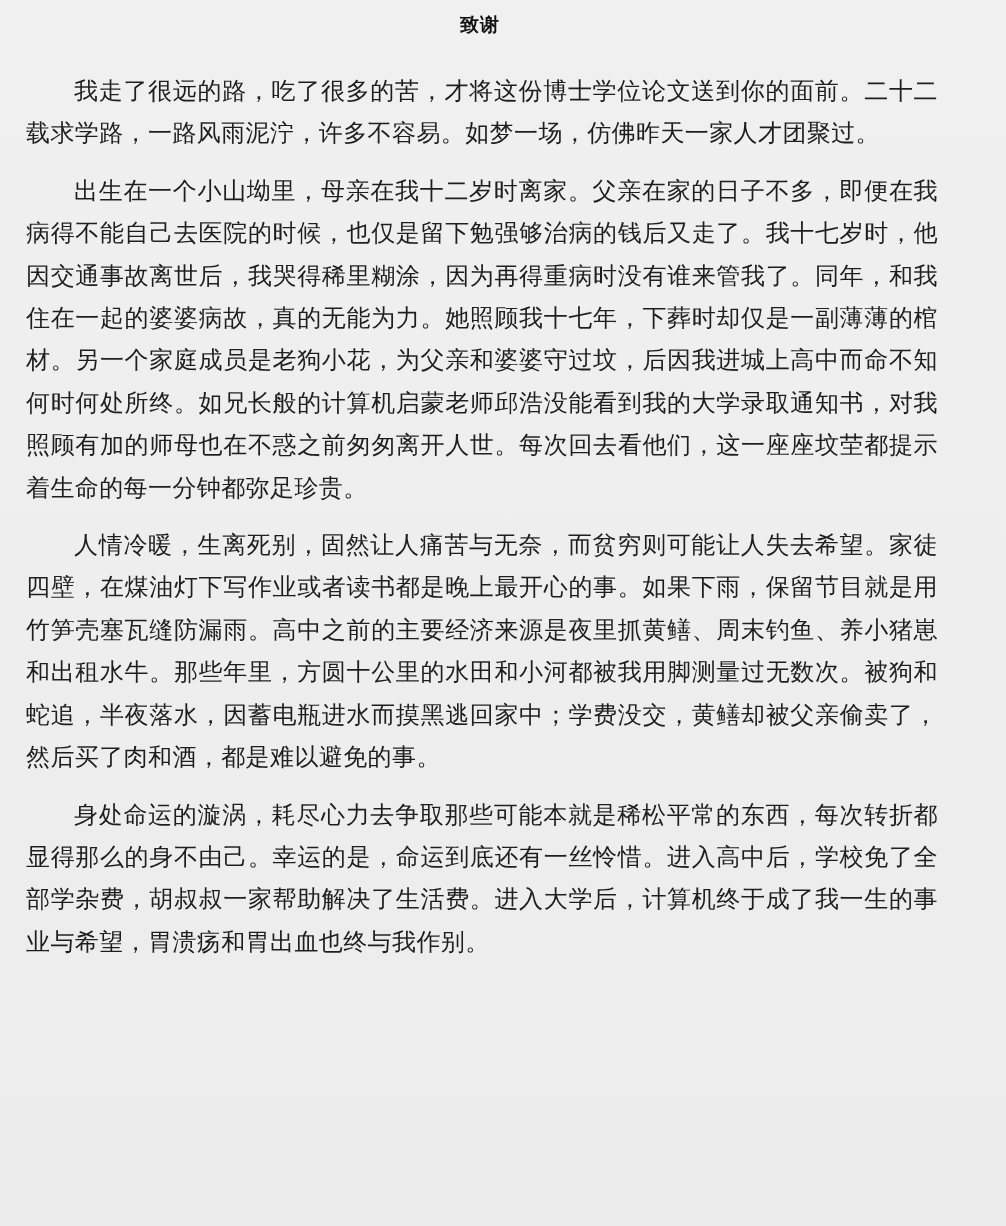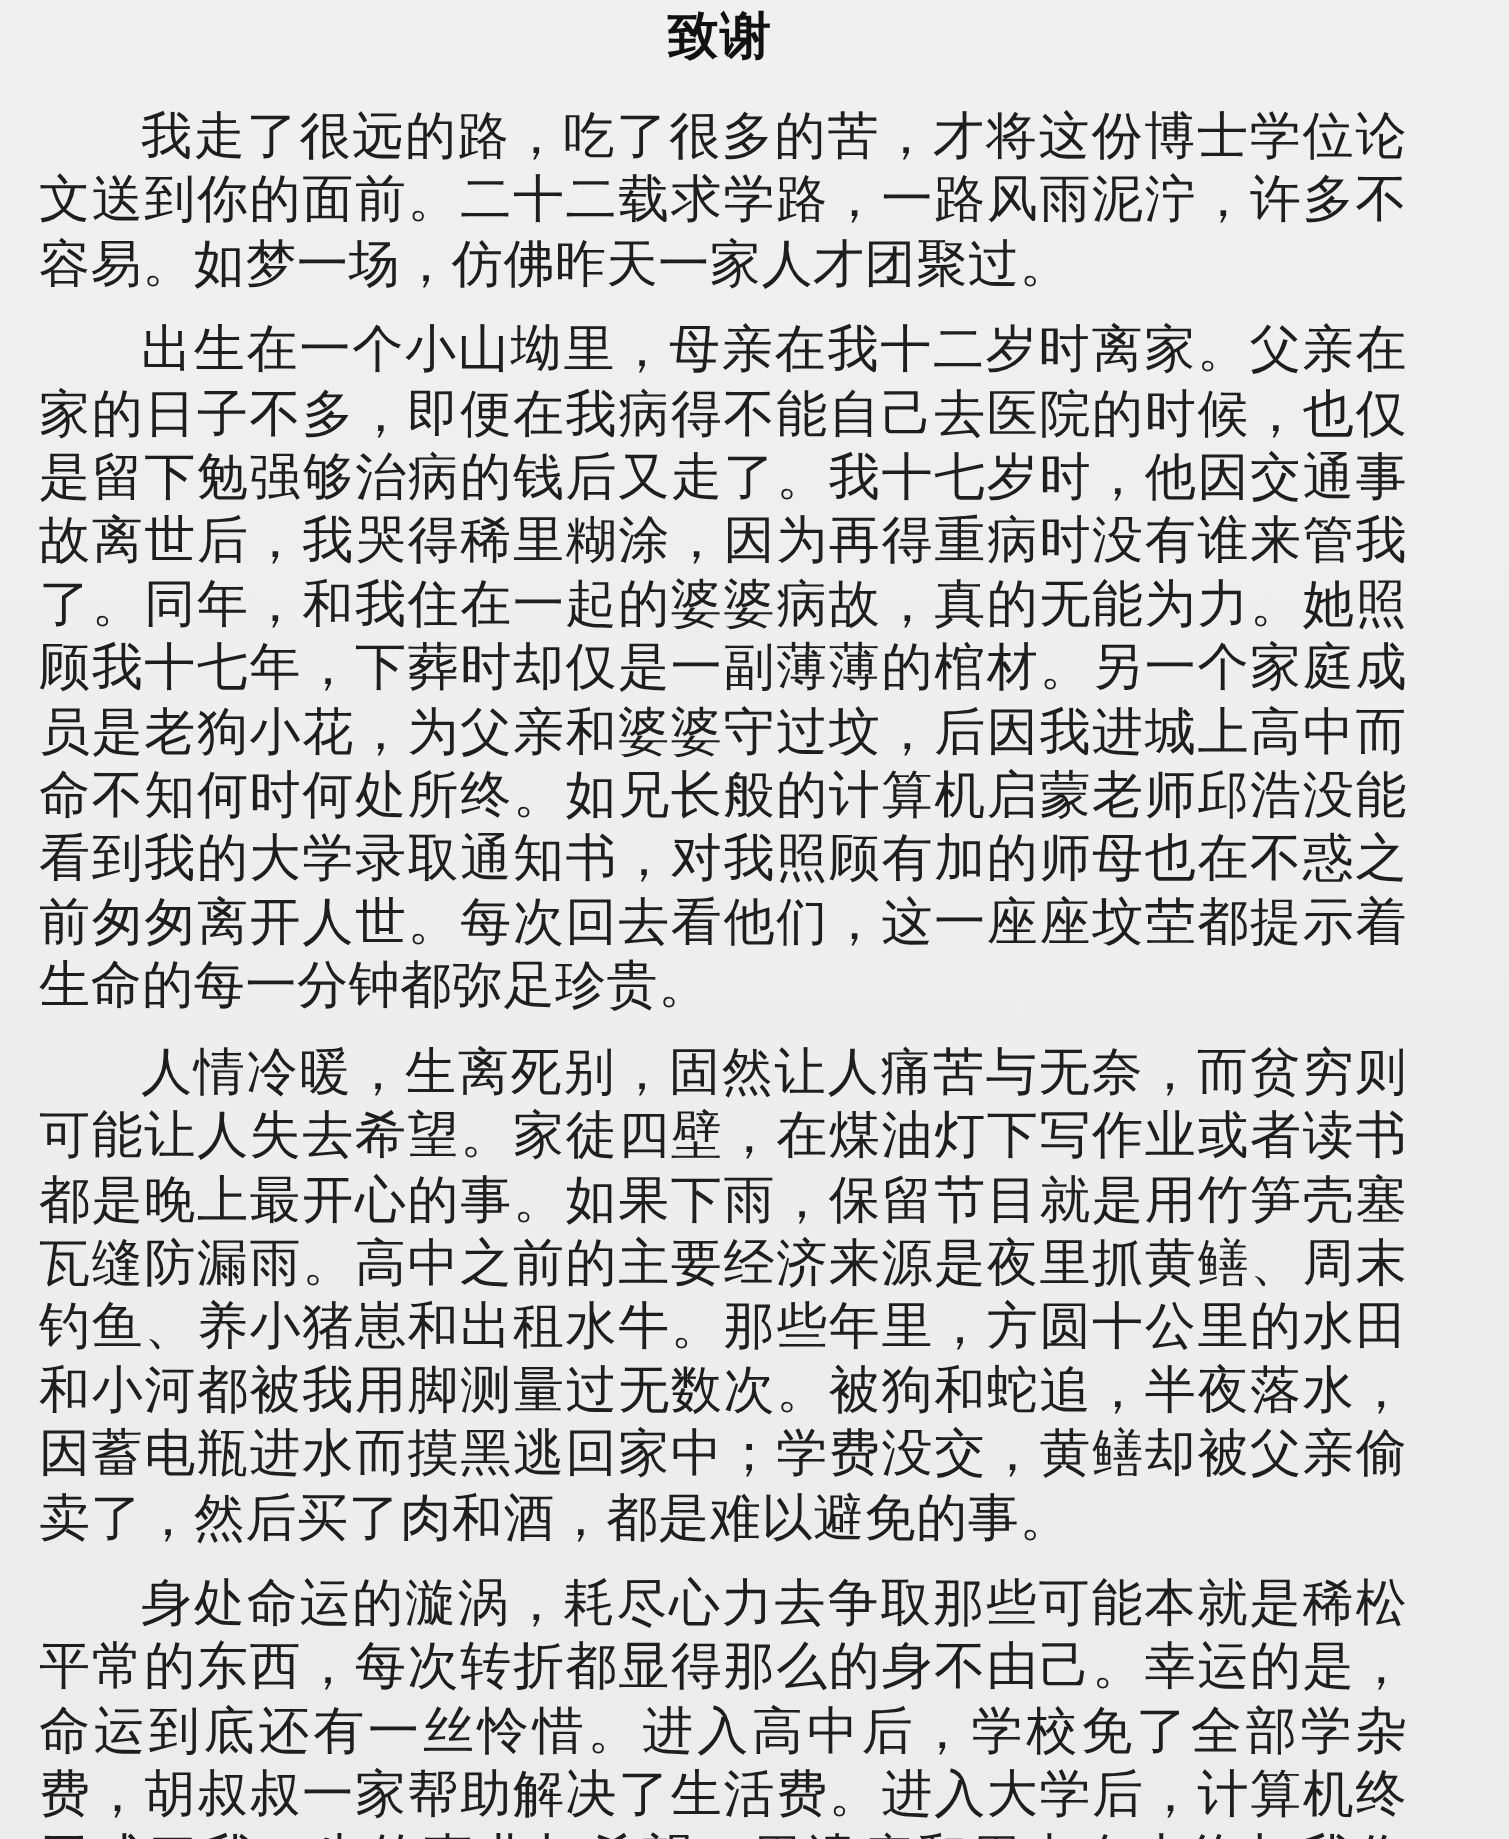--- a/index.html
+++ b/index.html
@@ -23,34 +23,34 @@
       background: linear-gradient(180deg, #f0f0f0 0%, #ececec 100%);
     }
     .title {
       position: absolute;
       left: 0;
       top: 4px;
       width: 960px;
       text-align: center;
       font-family: "DejaVu Sans", "Liberation Sans", sans-serif;
       font-weight: bold;
-      font-size: 34px;
+      font-size: 19px;
       line-height: 40px;
       letter-spacing: 1px;
       color: #111;
     }
     .body-text {
       position: absolute;
       left: 26px;
       top: 70px;
       width: 912px;
     }
     .para {
       margin: 0 0 15px 0;
-      font-size: 34px;
+      font-size: 24px;
       line-height: 42.4px;
       text-indent: 2em;
       text-align: justify;
       text-justify: inter-character;
       letter-spacing: 0.4px;
       word-break: break-all;
       filter: blur(0.35px);
     }
   </style>
 </head>

